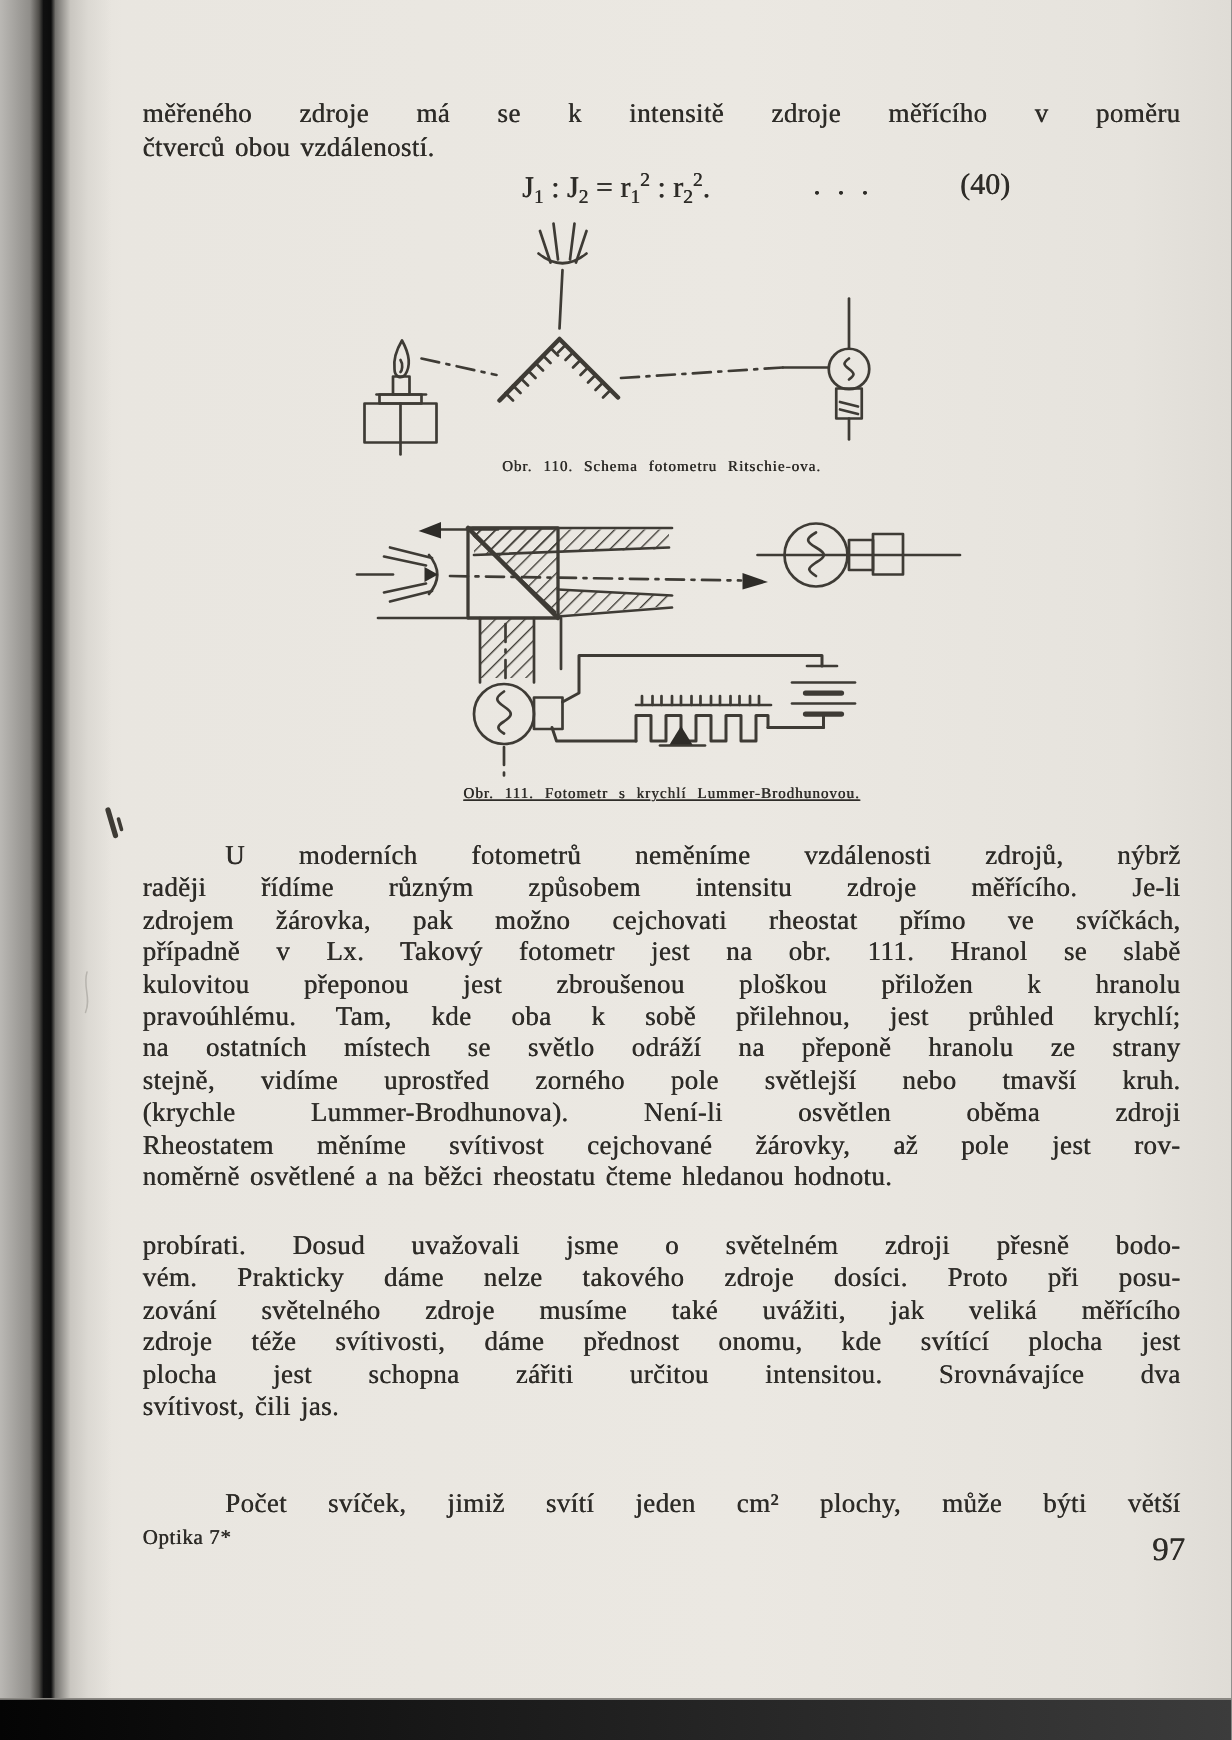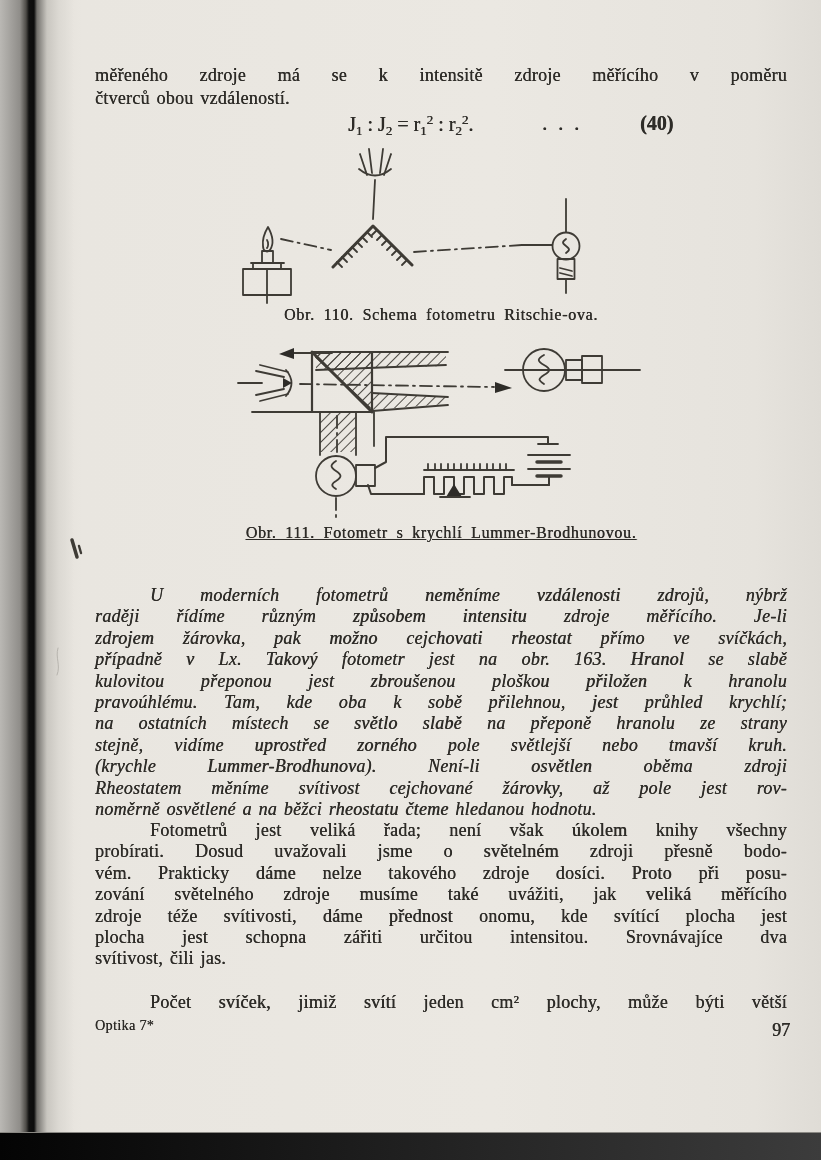--- a/index.html
+++ b/index.html
@@ -16,25 +16,25 @@
         text-shadow:.3px 0 0 currentColor;}
   .toppara{line-height:22.6px;}
   .ln{text-align:justify;text-align-last:justify;}
   .ln-last{text-align-last:left;}
   .indent{padding-left:55px;}
   .formula-row{position:absolute;left:95px;top:112px;width:692px;height:30px;
         font-size:20px;text-shadow:.4px 0 0 currentColor;}
   .formula-row .f{position:absolute;white-space:pre;}
   .formula-row sub{font-size:13px;vertical-align:-4px;}
   .formula-row sup{font-size:13px;vertical-align:7px;}
-  .caption{position:absolute;left:95px;width:692px;text-align:center;font-size:16px;
+  .caption{position:absolute;left:95px;width:692px;text-align:center;font-size:10px;
         letter-spacing:.7px;word-spacing:4px;text-shadow:.35px 0 0 currentColor;}
   .footer-left{position:absolute;left:95px;top:1018px;font-size:14px;letter-spacing:.4px;
         text-shadow:.3px 0 0 currentColor;}
-  .page-num{position:absolute;right:31px;top:1020px;font-size:18px;text-shadow:.4px 0 0 currentColor;}
+  .page-num{position:absolute;right:31px;top:1020px;font-size:22px;text-shadow:.4px 0 0 currentColor;}
   svg.figs{position:absolute;left:0;top:0;pointer-events:none;}
   svg.figs path,svg.figs rect,svg.figs circle,svg.figs line,svg.figs polyline
        {stroke:#3e3b35;fill:none;stroke-width:1.8;stroke-linecap:round;stroke-linejoin:round;}
   svg.figs .dd{stroke-dasharray:12 5 2 5;}
   svg.figs .bold{stroke-width:3;}
   svg.figs .thick{stroke-width:3.5;}
   svg.figs .fillink{fill:#2e2c28;stroke:none;}
   svg.figs .hatchfill{fill:url(#hatch);stroke:none;}
   svg.figs .faint{stroke:#b7b4ae;stroke-width:1;}
 </style>
@@ -46,21 +46,21 @@
   <div class="binding"></div>
 
   <div class="textblock para toppara" style="top:64px;">
     <div class="ln">měřeného zdroje má se k intensitě zdroje měřícího v poměru</div>
     <div class="ln ln-last">čtverců obou vzdáleností.</div>
   </div>
 
   <div class="formula-row">
     <span class="f" style="left:253px;"><span>J</span><sub>1</sub><span> : </span><span>J</span><sub>2</sub><span> = </span><span>r</span><sub>1</sub><sup>2</sup><span> : </span><span>r</span><sub>2</sub><sup>2</sup><span>.</span></span>
     <span class="f" style="left:447px;letter-spacing:3px;">. . .</span>
-    <span class="f" style="left:545px;font-weight:bold;">(40)</span>
+    <span class="f" style="left:545px;">(40)</span>
   </div>
 
   <svg class="figs" width="821" height="1160" viewBox="0 0 821 1160">
     <defs>
       <pattern id="hatch" patternUnits="userSpaceOnUse" width="7" height="7" patternTransform="rotate(45)">
         <line x1="0" y1="0" x2="0" y2="7" stroke="#55524b" stroke-width="1.4"></line>
       </pattern>
     </defs>
 
     <g>
@@ -177,36 +177,35 @@
       <path class="thick" d="M72,540 L77,557"></path>
       <path d="M79,546 L81,553" style="stroke-width:2.4"></path>
       <path class="faint" d="M58,648 C55,658 61,665 57,675"></path>
     </g>
   </svg>
 
   <div class="caption" style="top:306px;">Obr. 110. Schema fotometru Ritschie-ova.</div>
 
   <div class="caption" style="top:524px;text-decoration:underline;">Obr. 111. Fotometr s krychlí Lummer-Brodhunovou.</div>
 
-  <div class="textblock para" style="top:585px;font-style:italic;">
+  <div class="textblock para" style="top:560px;">
     <div class="ln indent">U moderních fotometrů neměníme vzdálenosti zdrojů, nýbrž</div>
     <div class="ln">raději řídíme různým způsobem intensitu zdroje měřícího. Je-li</div>
     <div class="ln">zdrojem žárovka, pak možno cejchovati rheostat přímo ve svíčkách,</div>
-    <div class="ln">případně v Lx. Takový fotometr jest na obr. 163. Hranol se slabě</div>
+    <div class="ln">případně v Lx. Takový fotometr jest na obr. 111. Hranol se slabě</div>
     <div class="ln">kulovitou přeponou jest zbroušenou ploškou přiložen k hranolu</div>
     <div class="ln">pravoúhlému. Tam, kde oba k sobě přilehnou, jest průhled krychlí;</div>
-    <div class="ln">na ostatních místech se světlo slabě na přeponě hranolu ze strany</div>
+    <div class="ln">na ostatních místech se světlo odráží na přeponě hranolu ze strany</div>
     <div class="ln">stejně, vidíme uprostřed zorného pole světlejší nebo tmavší kruh.</div>
     <div class="ln">(krychle Lummer-Brodhunova). Není-li osvětlen oběma zdroji</div>
     <div class="ln">Rheostatem měníme svítivost cejchované žárovky, až pole jest rov-</div>
     <div class="ln ln-last">noměrně osvětlené a na běžci rheostatu čteme hledanou hodnotu.</div>
   </div>
 
   <div class="textblock para" style="top:820px;">
-    <div class="ln indent">Fotometrů jest veliká řada; není však úkolem knihy všechny</div>
     <div class="ln">probírati. Dosud uvažovali jsme o světelném zdroji přesně bodo-</div>
     <div class="ln">vém. Prakticky dáme nelze takového zdroje dosíci. Proto při posu-</div>
     <div class="ln">zování světelného zdroje musíme také uvážiti, jak veliká měřícího</div>
     <div class="ln">zdroje téže svítivosti, dáme přednost onomu, kde svítící plocha jest</div>
     <div class="ln">plocha jest schopna zářiti určitou intensitou. Srovnávajíce dva</div>
     <div class="ln ln-last">svítivost, čili jas.</div>
   </div>
 
   <div class="textblock para" style="top:992px;">
     <div class="ln indent">Počet svíček, jimiž svítí jeden cm² plochy, může býti větší</div>

